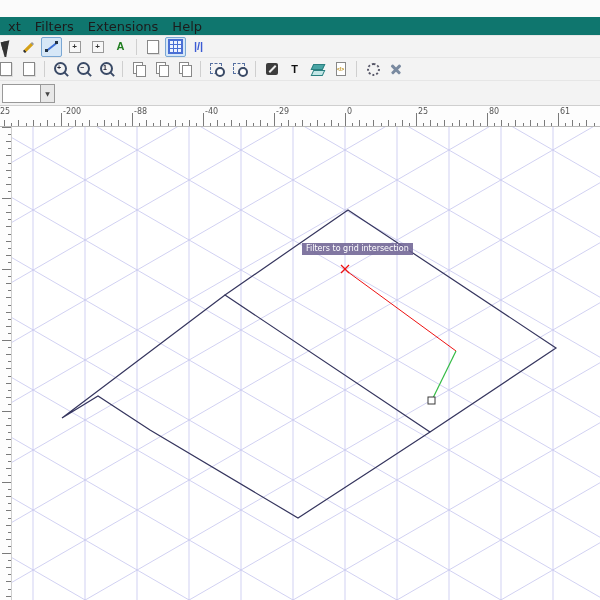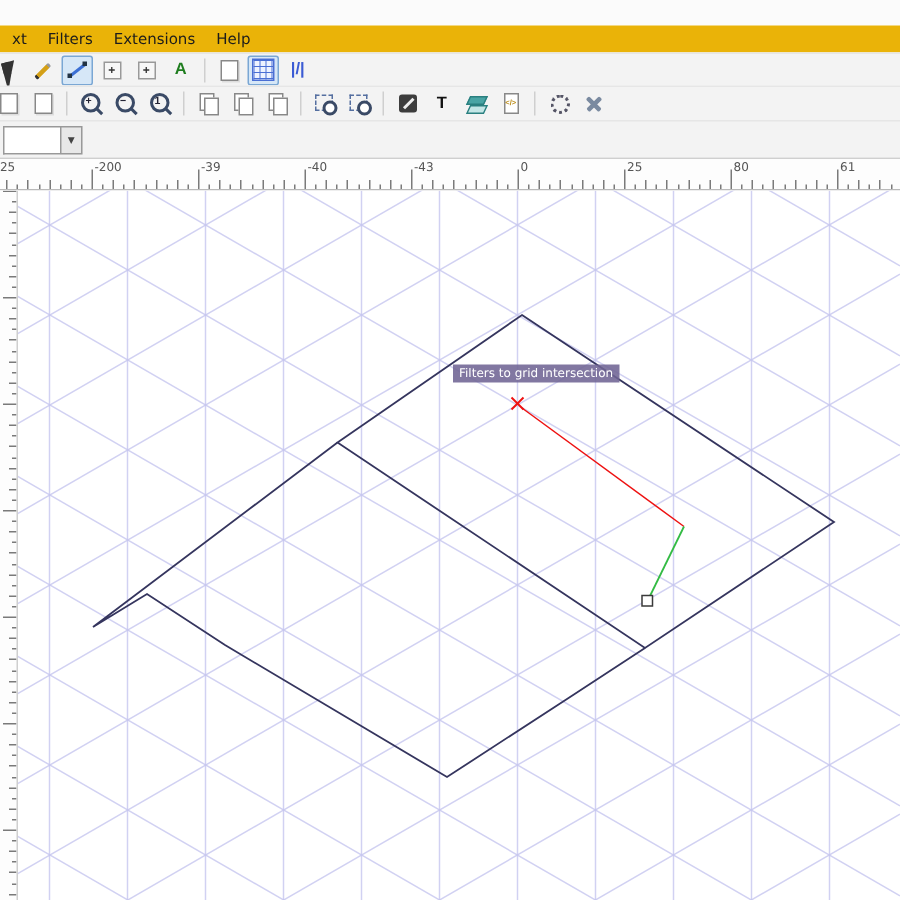--- a/index.html
+++ b/index.html
@@ -2,22 +2,22 @@
 <html><head>
 <meta charset="utf-8">
 <style>
   html,body{margin:0;padding:0;}
   body{width:600px;height:600px;overflow:hidden;background:#fff;
        font-family:"DejaVu Sans",sans-serif;-webkit-font-smoothing:antialiased;}
   #window{width:600px;height:600px;display:flex;flex-direction:column;position:relative;}
 
   
   .topstrip{height:17px;background:#fbfbfb;}
-  .menubar{height:18px;background:#eab308;display:flex;align-items:center;
-           font-size:10px;color:#1c1c1c;padding-left:1px;}
+  .menubar{height:18px;background:#0f766e;display:flex;align-items:center;
+           font-size:13px;color:#1c1c1c;padding-left:1px;}
   .menu-item{padding:1px 7px;cursor:default;}
   .row{display:flex;align-items:center;background:#f3f3f3;border-top:1px solid #e6e6e6;
        box-sizing:border-box;overflow:hidden;padding-left:2px;}
   .toolbar1{height:22px;}
   .toolbar2{height:23px;}
   .combo-row{height:25px;background:#f3f3f3;}
 
   .tbtn{width:21px;height:20px;display:flex;align-items:center;justify-content:center;
         border:1px solid transparent;background:transparent;padding:0;margin:0 1px;
         border-radius:2px;box-sizing:border-box;}
@@ -226,21 +226,21 @@
       <div class="tick" style="left: 68.1px; height: 3px;"></div>
       <div class="tick" style="left: 75.2px; height: 6px;"></div>
       <div class="tick" style="left: 82.3px; height: 3px;"></div>
       <div class="tick" style="left: 89.4px; height: 6px;"></div>
       <div class="tick" style="left: 96.5px; height: 3px;"></div>
       <div class="tick" style="left: 103.6px; height: 6px;"></div>
       <div class="tick" style="left: 110.7px; height: 3px;"></div>
       <div class="tick" style="left: 117.8px; height: 6px;"></div>
       <div class="tick" style="left: 124.9px; height: 3px;"></div>
       <div class="tick" style="left: 132px; height: 13px;"></div>
-      <span class="rlabel" style="left: 134px;">-39</span>
+      <span class="rlabel" style="left: 134px;">-88</span>
       <div class="tick" style="left: 139.1px; height: 3px;"></div>
       <div class="tick" style="left: 146.2px; height: 6px;"></div>
       <div class="tick" style="left: 153.3px; height: 3px;"></div>
       <div class="tick" style="left: 160.4px; height: 6px;"></div>
       <div class="tick" style="left: 167.5px; height: 3px;"></div>
       <div class="tick" style="left: 174.6px; height: 6px;"></div>
       <div class="tick" style="left: 181.7px; height: 3px;"></div>
       <div class="tick" style="left: 188.8px; height: 6px;"></div>
       <div class="tick" style="left: 195.9px; height: 3px;"></div>
       <div class="tick" style="left: 203px; height: 13px;"></div>
@@ -248,21 +248,21 @@
       <div class="tick" style="left: 210.1px; height: 3px;"></div>
       <div class="tick" style="left: 217.2px; height: 6px;"></div>
       <div class="tick" style="left: 224.3px; height: 3px;"></div>
       <div class="tick" style="left: 231.4px; height: 6px;"></div>
       <div class="tick" style="left: 238.5px; height: 3px;"></div>
       <div class="tick" style="left: 245.6px; height: 6px;"></div>
       <div class="tick" style="left: 252.7px; height: 3px;"></div>
       <div class="tick" style="left: 259.8px; height: 6px;"></div>
       <div class="tick" style="left: 266.9px; height: 3px;"></div>
       <div class="tick" style="left: 274px; height: 13px;"></div>
-      <span class="rlabel" style="left: 276px;">-43</span>
+      <span class="rlabel" style="left: 276px;">-29</span>
       <div class="tick" style="left: 281.1px; height: 3px;"></div>
       <div class="tick" style="left: 288.2px; height: 6px;"></div>
       <div class="tick" style="left: 295.3px; height: 3px;"></div>
       <div class="tick" style="left: 302.4px; height: 6px;"></div>
       <div class="tick" style="left: 309.5px; height: 3px;"></div>
       <div class="tick" style="left: 316.6px; height: 6px;"></div>
       <div class="tick" style="left: 323.7px; height: 3px;"></div>
       <div class="tick" style="left: 330.8px; height: 6px;"></div>
       <div class="tick" style="left: 337.9px; height: 3px;"></div>
       <div class="tick" style="left: 345px; height: 13px;"></div>

